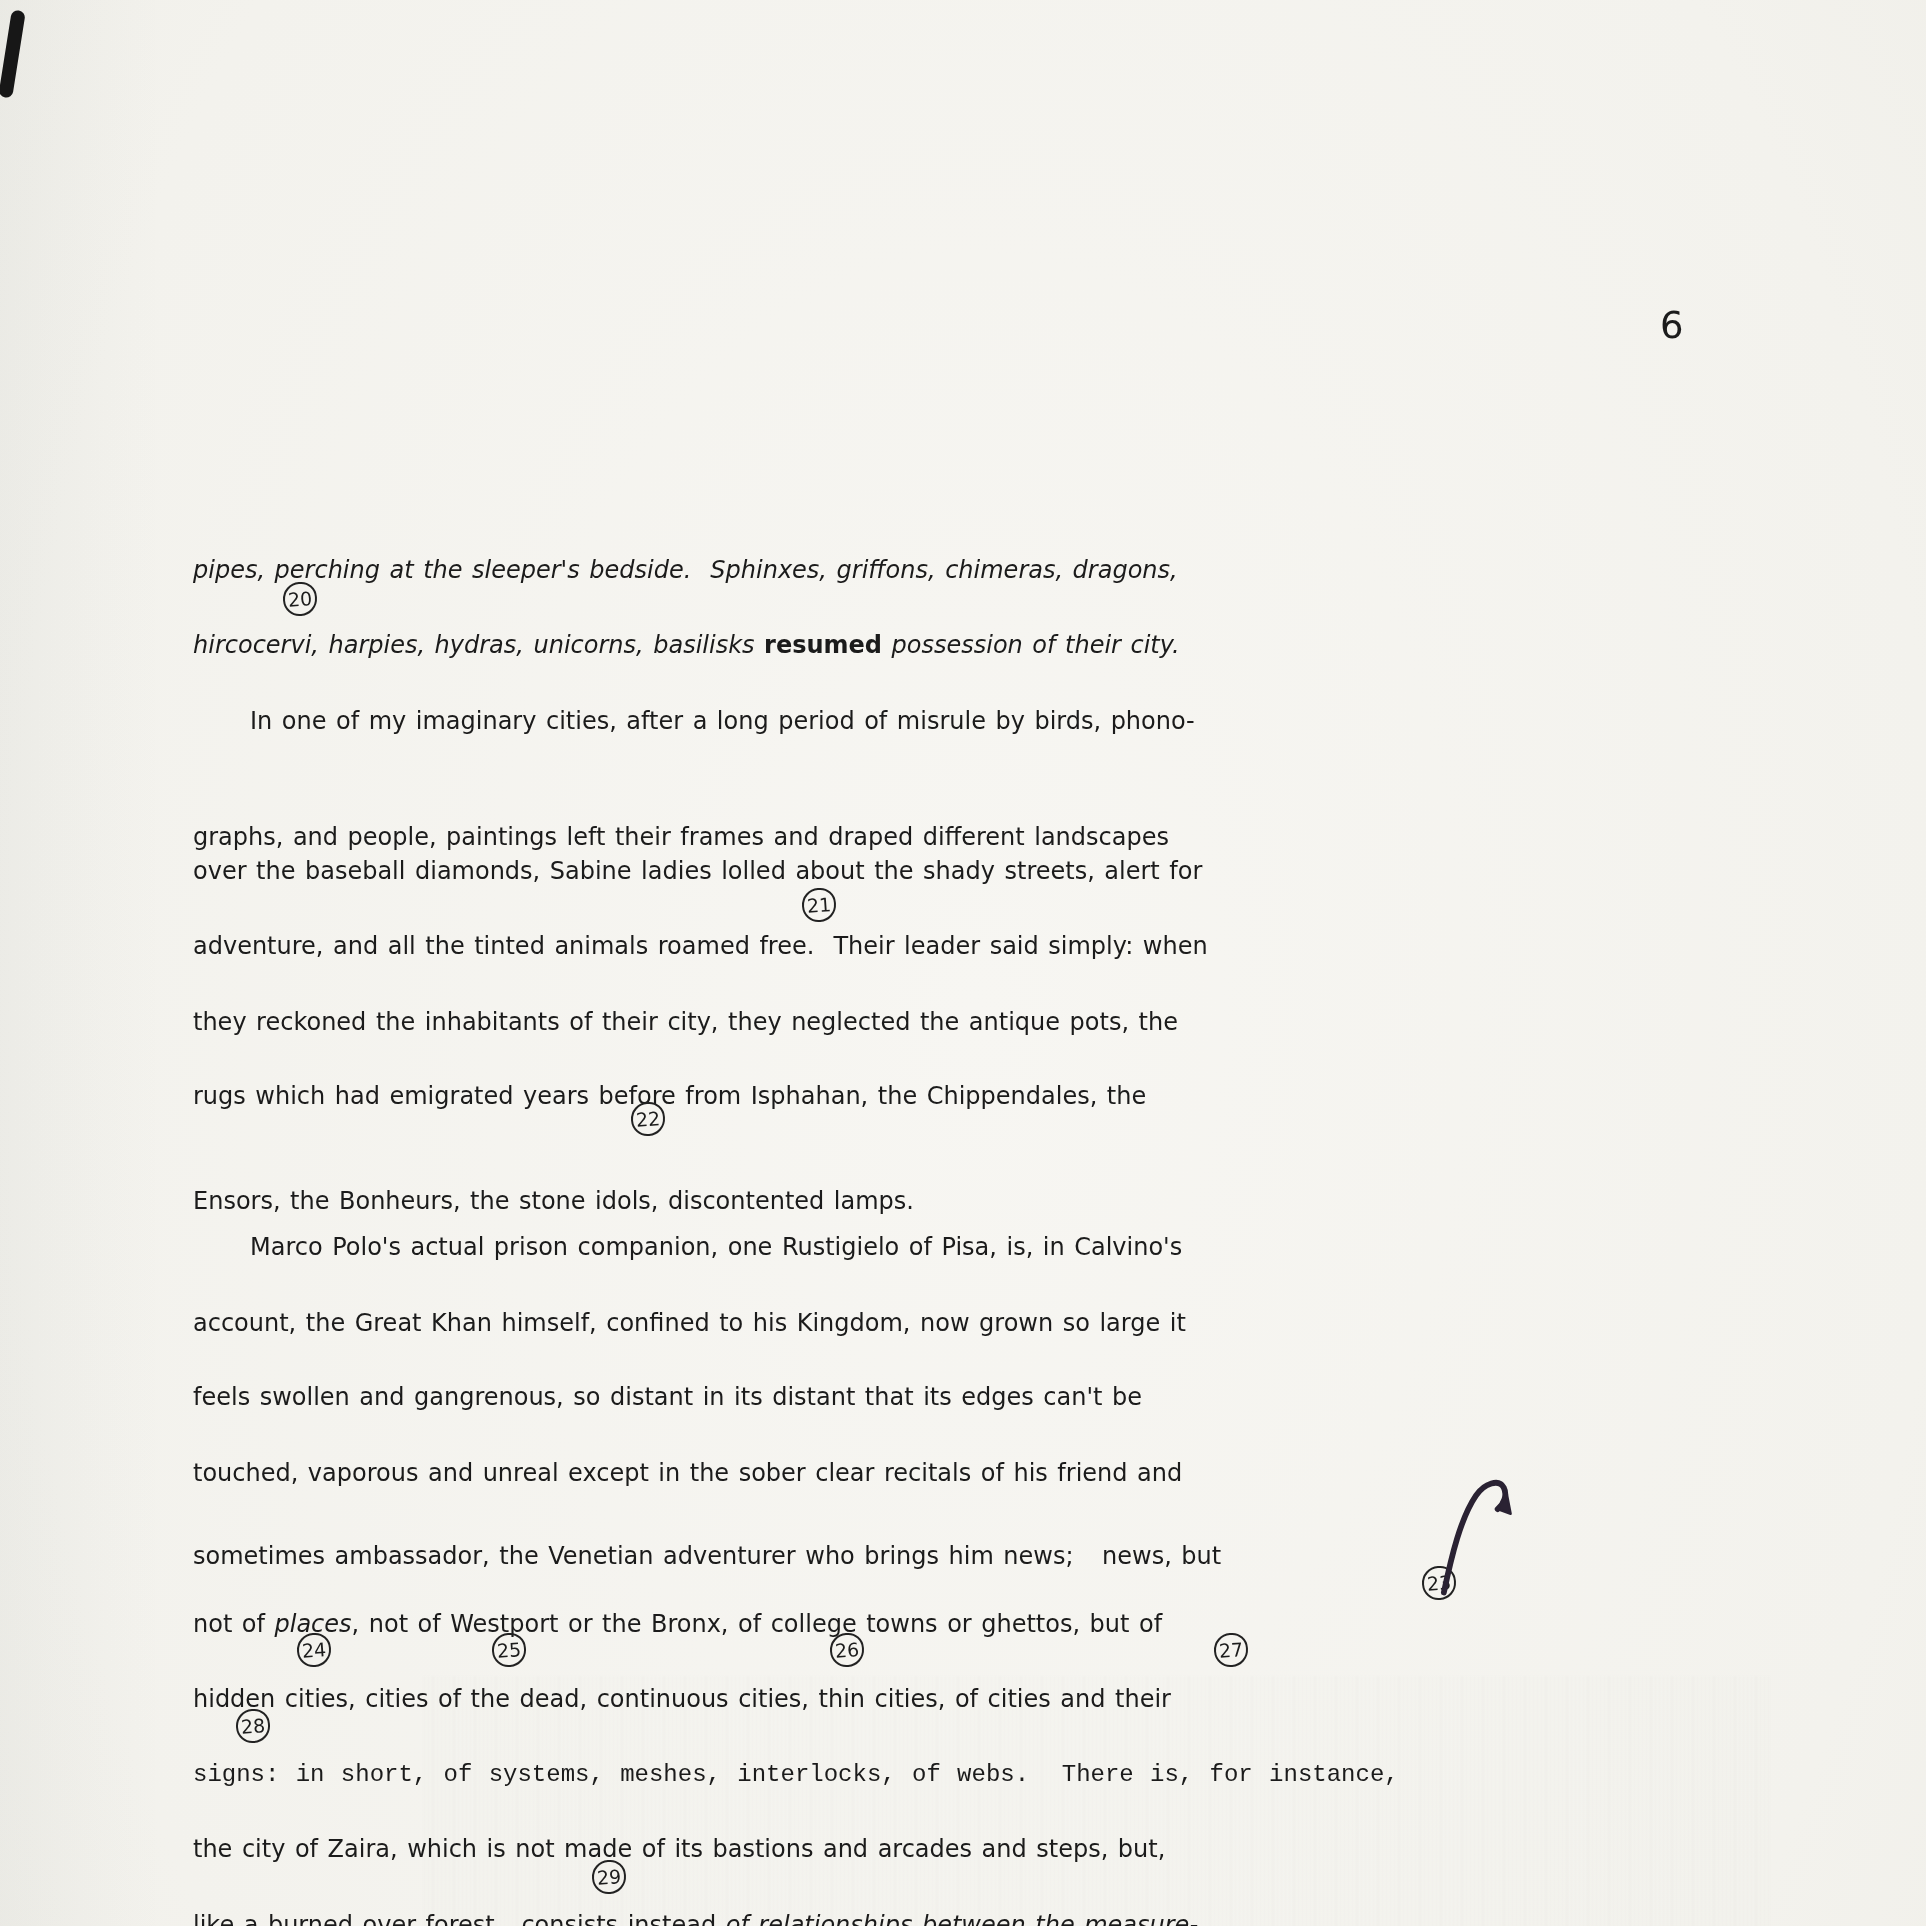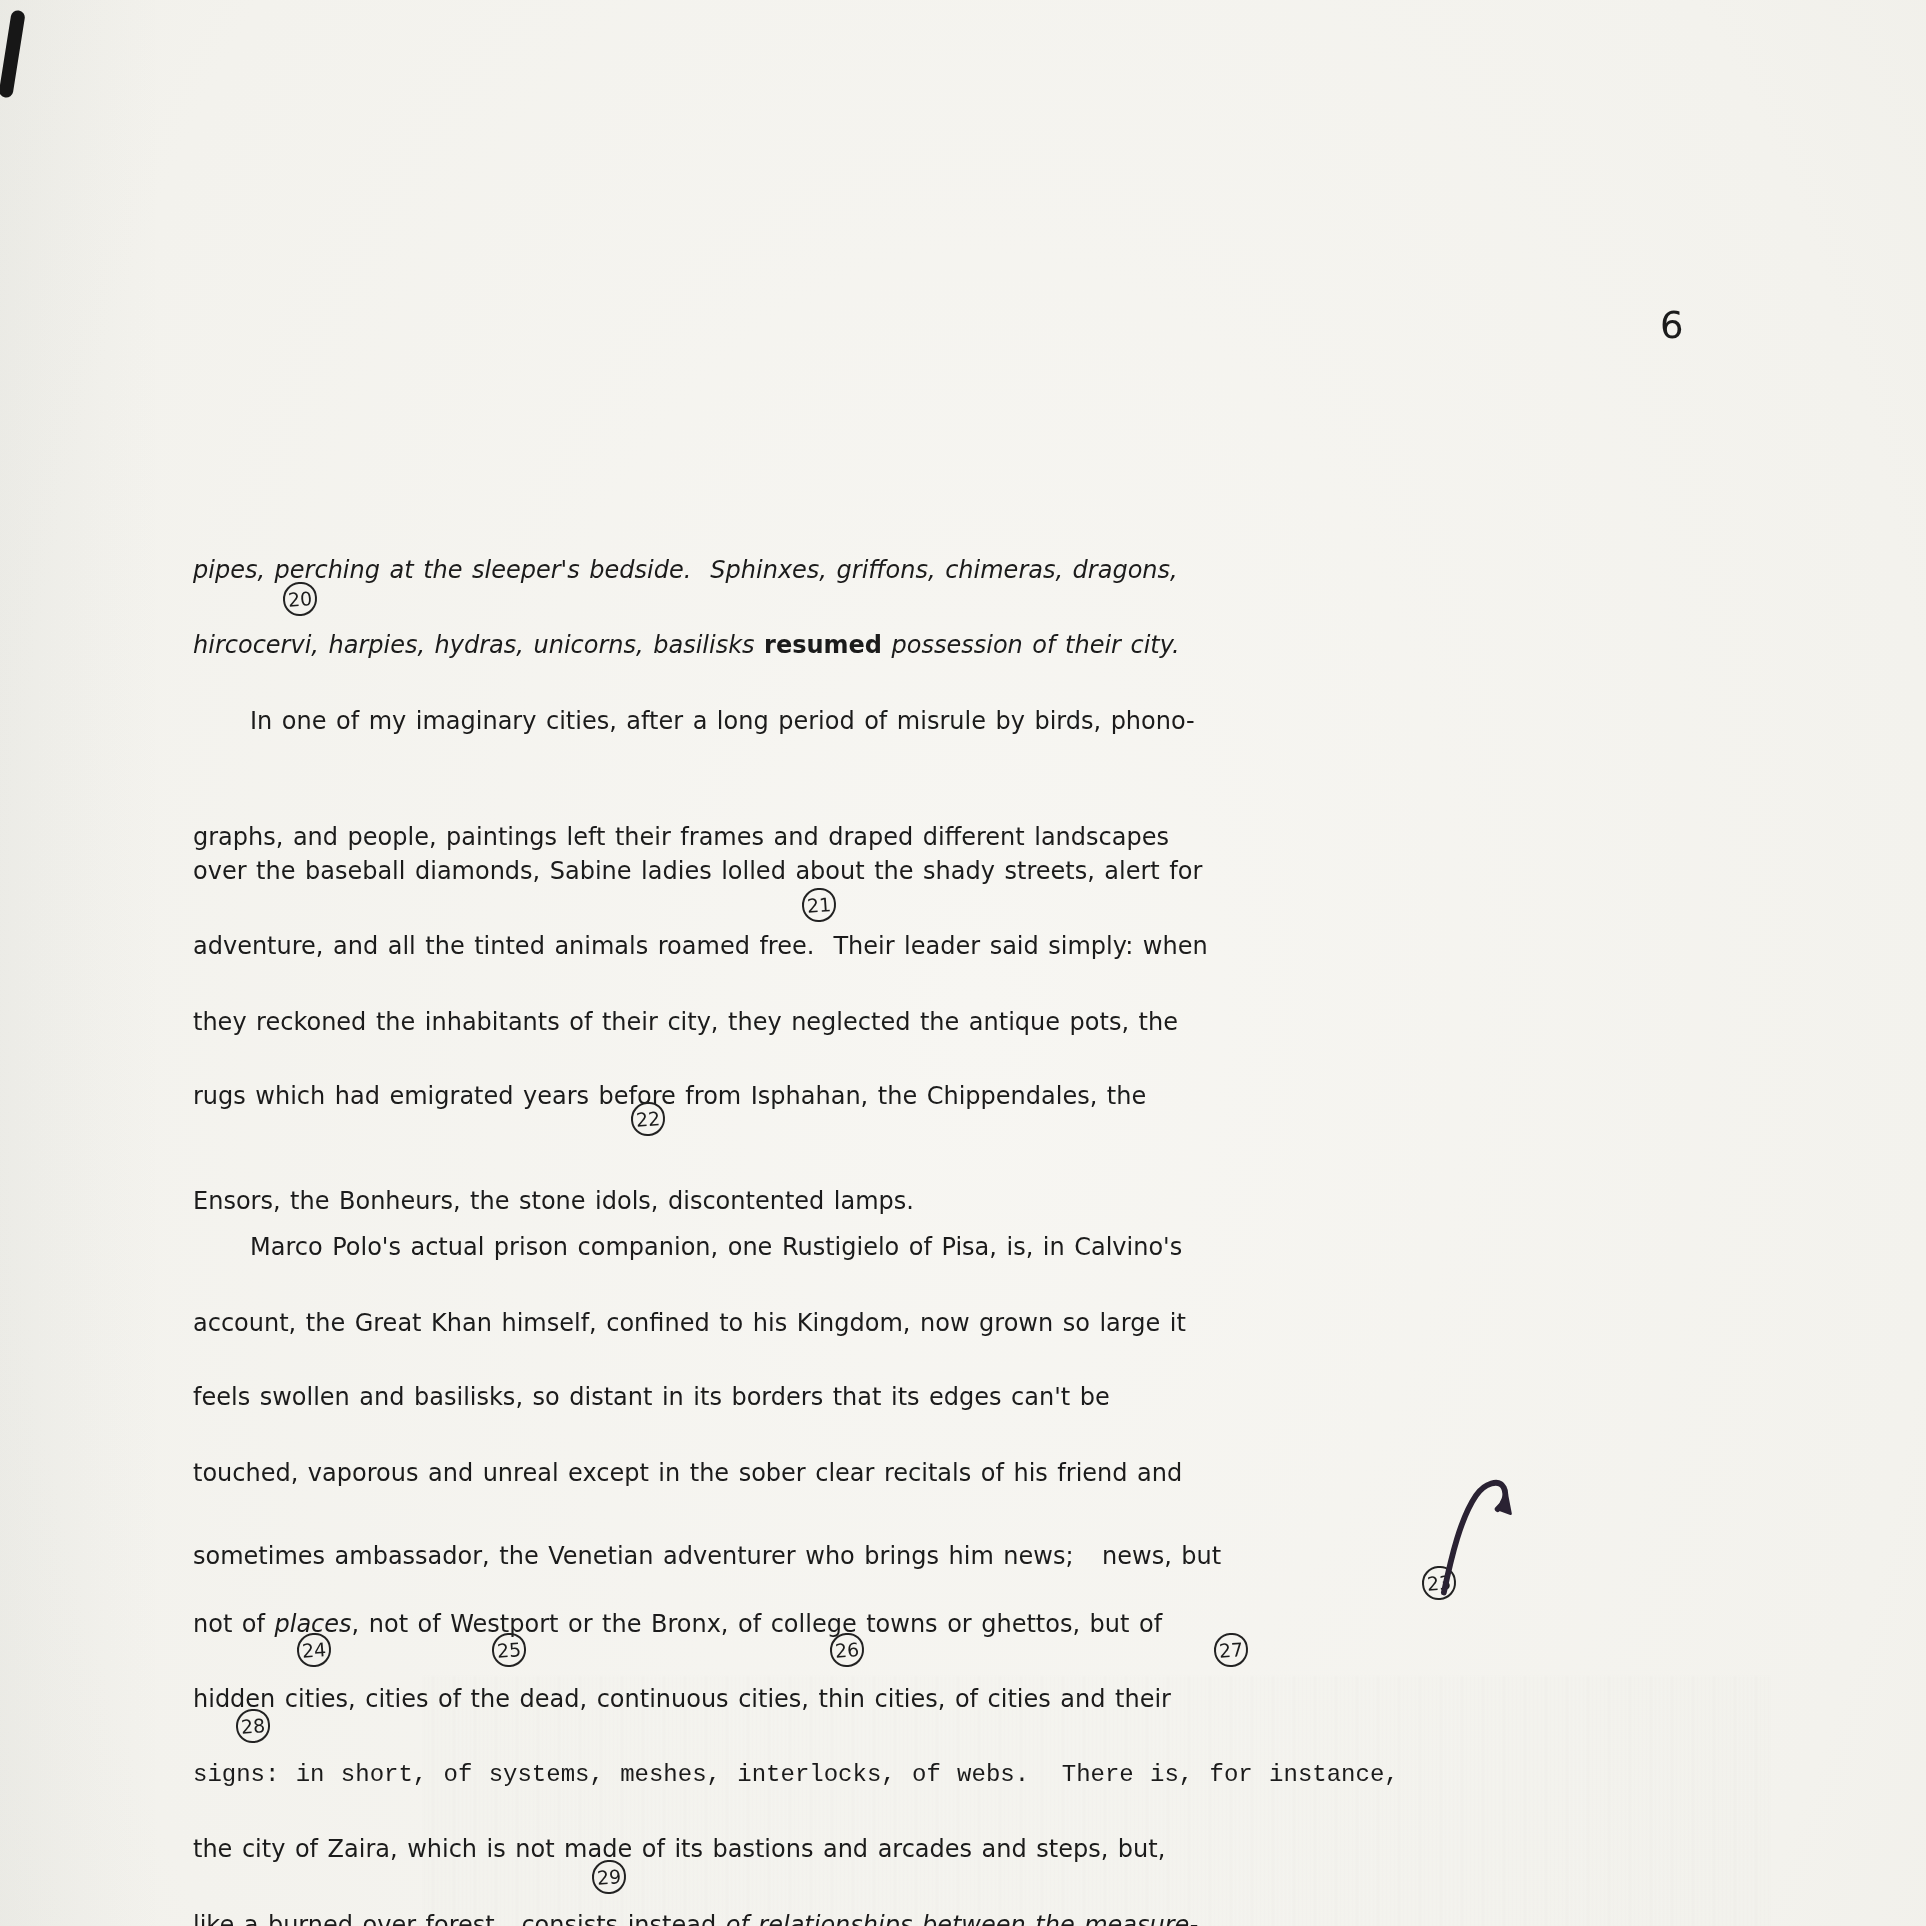--- a/index.html
+++ b/index.html
@@ -69,21 +69,21 @@
       <div class="line" style="top: 622px;"><span class="seg-i">hircocervi, harpies, hydras, unicorns, basilisks </span><span class="seg-b">resumed</span><span class="seg-i"> possession of their city.</span></div>
       <div class="line indent" style="top: 698px;"><span class="seg-r">In one of my imaginary cities, after a long period of misrule by birds, phono-</span></div>
       <div class="line" style="top: 772px; margin-top: 42px;"><span class="seg-r">graphs, and people, paintings left their frames and draped different landscapes</span></div>
       <div class="line" style="top: 848px;"><span class="seg-r">over the baseball diamonds, Sabine ladies lolled about the shady streets, alert for</span></div>
       <div class="line" style="top: 923px;"><span class="seg-r">adventure, and all the tinted animals roamed free.  Their leader said simply: when</span></div>
       <div class="line" style="top: 999px;"><span class="seg-r">they reckoned the inhabitants of their city, they neglected the antique pots, the</span></div>
       <div class="line" style="top: 1073px;"><span class="seg-r">rugs which had emigrated years before from Isphahan, the Chippendales, the</span></div>
       <div class="line" style="top: 1150px; margin-top: 28px;"><span class="seg-r">Ensors, the Bonheurs, the stone idols, discontented lamps.</span></div>
       <div class="line indent" style="top: 1224px;"><span class="seg-r">Marco Polo's actual prison companion, one Rustigielo of Pisa, is, in Calvino's</span></div>
       <div class="line" style="top: 1300px;"><span class="seg-r">account, the Great Khan himself, confined to his Kingdom, now grown so large it</span></div>
-      <div class="line" style="top: 1374px;"><span class="seg-r">feels swollen and basilisks, so distant in its borders that its edges can't be</span></div>
+      <div class="line" style="top: 1374px;"><span class="seg-r">feels swollen and gangrenous, so distant in its distant that its edges can't be</span></div>
       <div class="line" style="top: 1450px;"><span class="seg-r">touched, vaporous and unreal except in the sober clear recitals of his friend and</span></div>
       <div class="line" style="top: 1525px; margin-top: 8px;"><span class="seg-r">sometimes ambassador, the Venetian adventurer who brings him news;</span><span class="seg-gap"></span><span class="seg-r">news, but</span></div>
       <div class="line" style="top: 1601px;"><span class="seg-r">not of </span><span class="seg-i">places</span><span class="seg-r">, not of Westport or the Bronx, of college towns or ghettos, but of</span></div>
       <div class="line" style="top: 1676px;"><span class="seg-r">hidden cities, cities of the dead, continuous cities, thin cities, of cities and their</span></div>
       <div class="line" style="top: 1752px; font-family: Liberation Mono, monospace;"><span class="seg-r">signs: in short, of systems, meshes, interlocks, of webs.  There is, for instance,</span></div>
       <div class="line" style="top: 1826px;"><span class="seg-r">the city of Zaira, which is not made of its bastions and arcades and steps, but,</span></div>
       <div class="line" style="top: 1902px;"><span class="seg-r">like a burned over forest,  consists instead </span><span class="seg-i">of relationships between the measure-</span></div>
     </div>
 
   <div id="annotation-layer">

